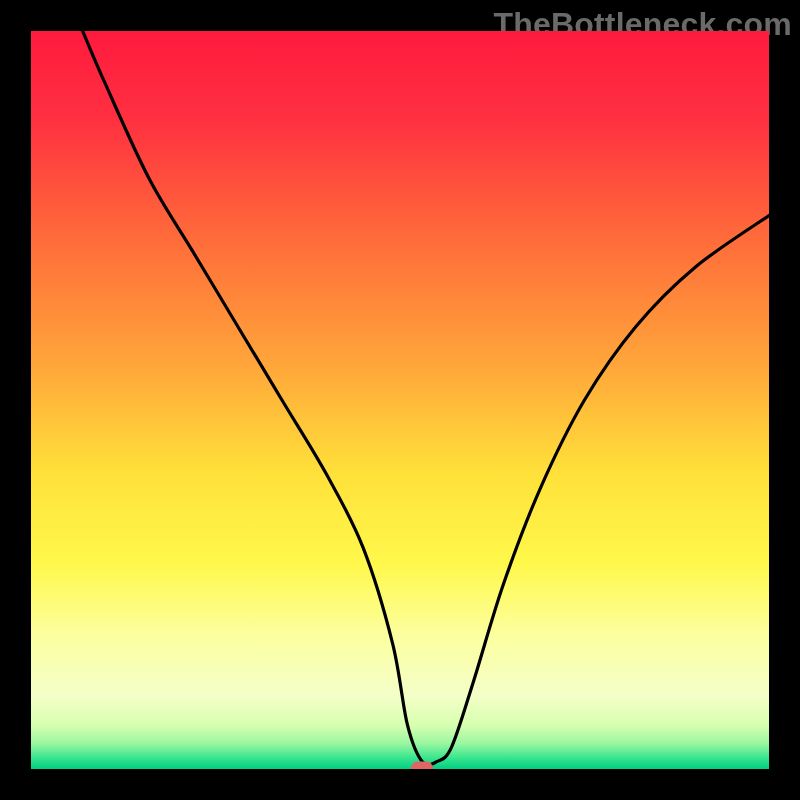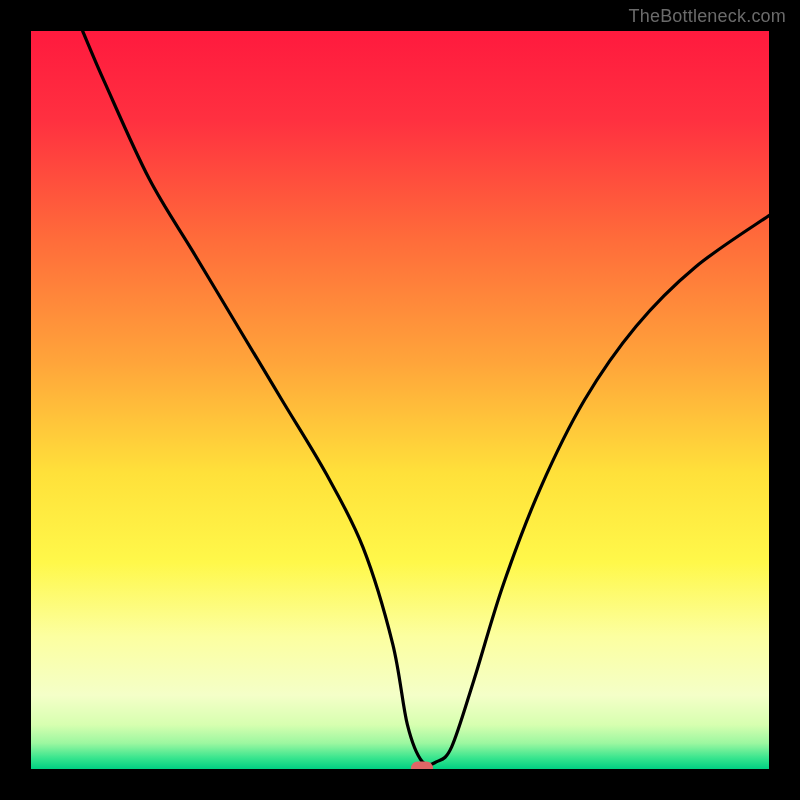--- a/index.html
+++ b/index.html
@@ -20,24 +20,24 @@
     position: absolute;
     left: 31px;
     top: 31px;
     width: 738px;
     height: 738px;
     overflow: hidden;
   }
   .watermark {
     position: absolute;
     top: 6px;
-    right: 14px;
+    right: 8px;
     font-family: Arial, Helvetica, sans-serif;
-    font-size: 18px;
-    font-weight: 400;
+    font-size: 32px;
+    font-weight: 700;
     color: #6a6a6a;
     letter-spacing: 0.2px;
     user-select: none;
   }
   .marker {
     position: absolute;
     width: 22px;
     height: 13px;
     border-radius: 7px;
     transform: translate(-50%, -50%);

